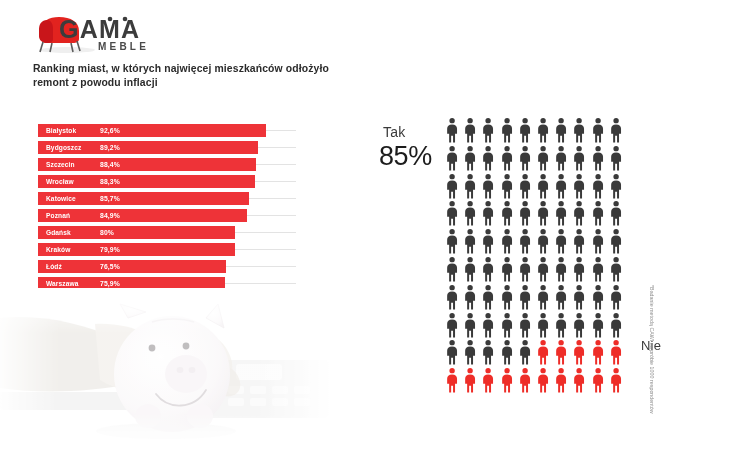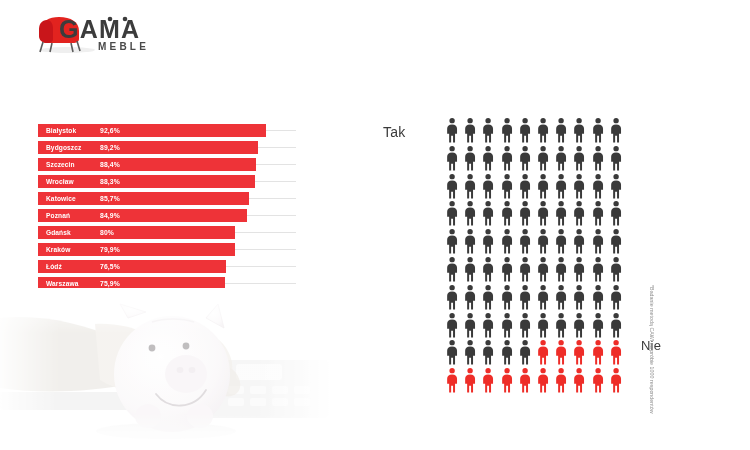--- a/index.html
+++ b/index.html
@@ -189,20 +189,21 @@
       <path d="M44 29 L47 39" stroke="#5a5a5a" stroke-width="1.6" fill="none"></path>
       <g fill="#3c3c3c" font-family="Liberation Sans, sans-serif">
         <text x="26" y="26" font-size="25" font-weight="bold" letter-spacing="1.2">GAMA</text>
       </g>
       <circle cx="77" cy="7" r="2.3" fill="#3c3c3c"></circle>
       <circle cx="92" cy="7" r="2.3" fill="#3c3c3c"></circle>
       <text x="65" y="38" font-size="10" font-weight="bold" letter-spacing="3.2" fill="#4a4a4a" font-family="Liberation Sans, sans-serif">MEBLE</text>
     </svg>
   </div>
 
+  <div class="heading heading-left">Ranking miast, w których najwięcej mieszkańców odłożyło remont z powodu inflacji</div>
 
 
   <div class="bar-chart" id="bar-chart">
       <div class="bar-row">
         <div class="bar-track"></div>
         <div class="bar-fill" style="width: 228px; background: rgb(238, 51, 56);"></div>
         <span class="bar-city">Białystok</span>
         <span class="bar-value">92,6%</span>
       </div>
       <div class="bar-row">
@@ -322,20 +323,21 @@
         <path d="M156 106 C168 122, 194 122, 206 102" stroke="#b9b1b6" stroke-width="1.8" fill="none" stroke-linecap="round"></path>
         <path d="M152 34 C164 30, 182 30, 194 34" stroke="#e6e0e4" stroke-width="1.6" fill="none"></path>
       </g>
       <rect x="0" y="0" width="330" height="162" fill="url(#fade)"></rect>
       <rect x="0" y="0" width="330" height="162" fill="url(#fadeX)"></rect>
       <rect x="0" y="0" width="330" height="162" fill="#ffffff" opacity="0.42"></rect>
     </svg>
   </div>
 
   <div class="tak-label">Tak</div>
+  <div class="tak-value">85%</div>
   <div class="nie-label">Nie</div>
 
   <div class="picto" id="picto-grid">
       <div class="picto-row">
         <svg class="picto-fig" viewBox="0 0 20 30">
           <circle cx="10" cy="4.2" r="3.1" fill="#3a3a3a"></circle>
           <path d="M10 8.6 C6.1 8.6 4.3 10.4 4.3 13.6 L4.3 19.4 L6.6 19.4 L6.6 29.4 L8.9 29.4 L8.9 21.6 L11.1 21.6 L11.1 29.4 L13.4 29.4 L13.4 19.4 L15.7 19.4 L15.7 13.6 C15.7 10.4 13.9 8.6 10 8.6 Z" fill="#3a3a3a"></path>
         </svg>
         <svg class="picto-fig" viewBox="0 0 20 30">
           <circle cx="10" cy="4.2" r="3.1" fill="#3a3a3a"></circle>

